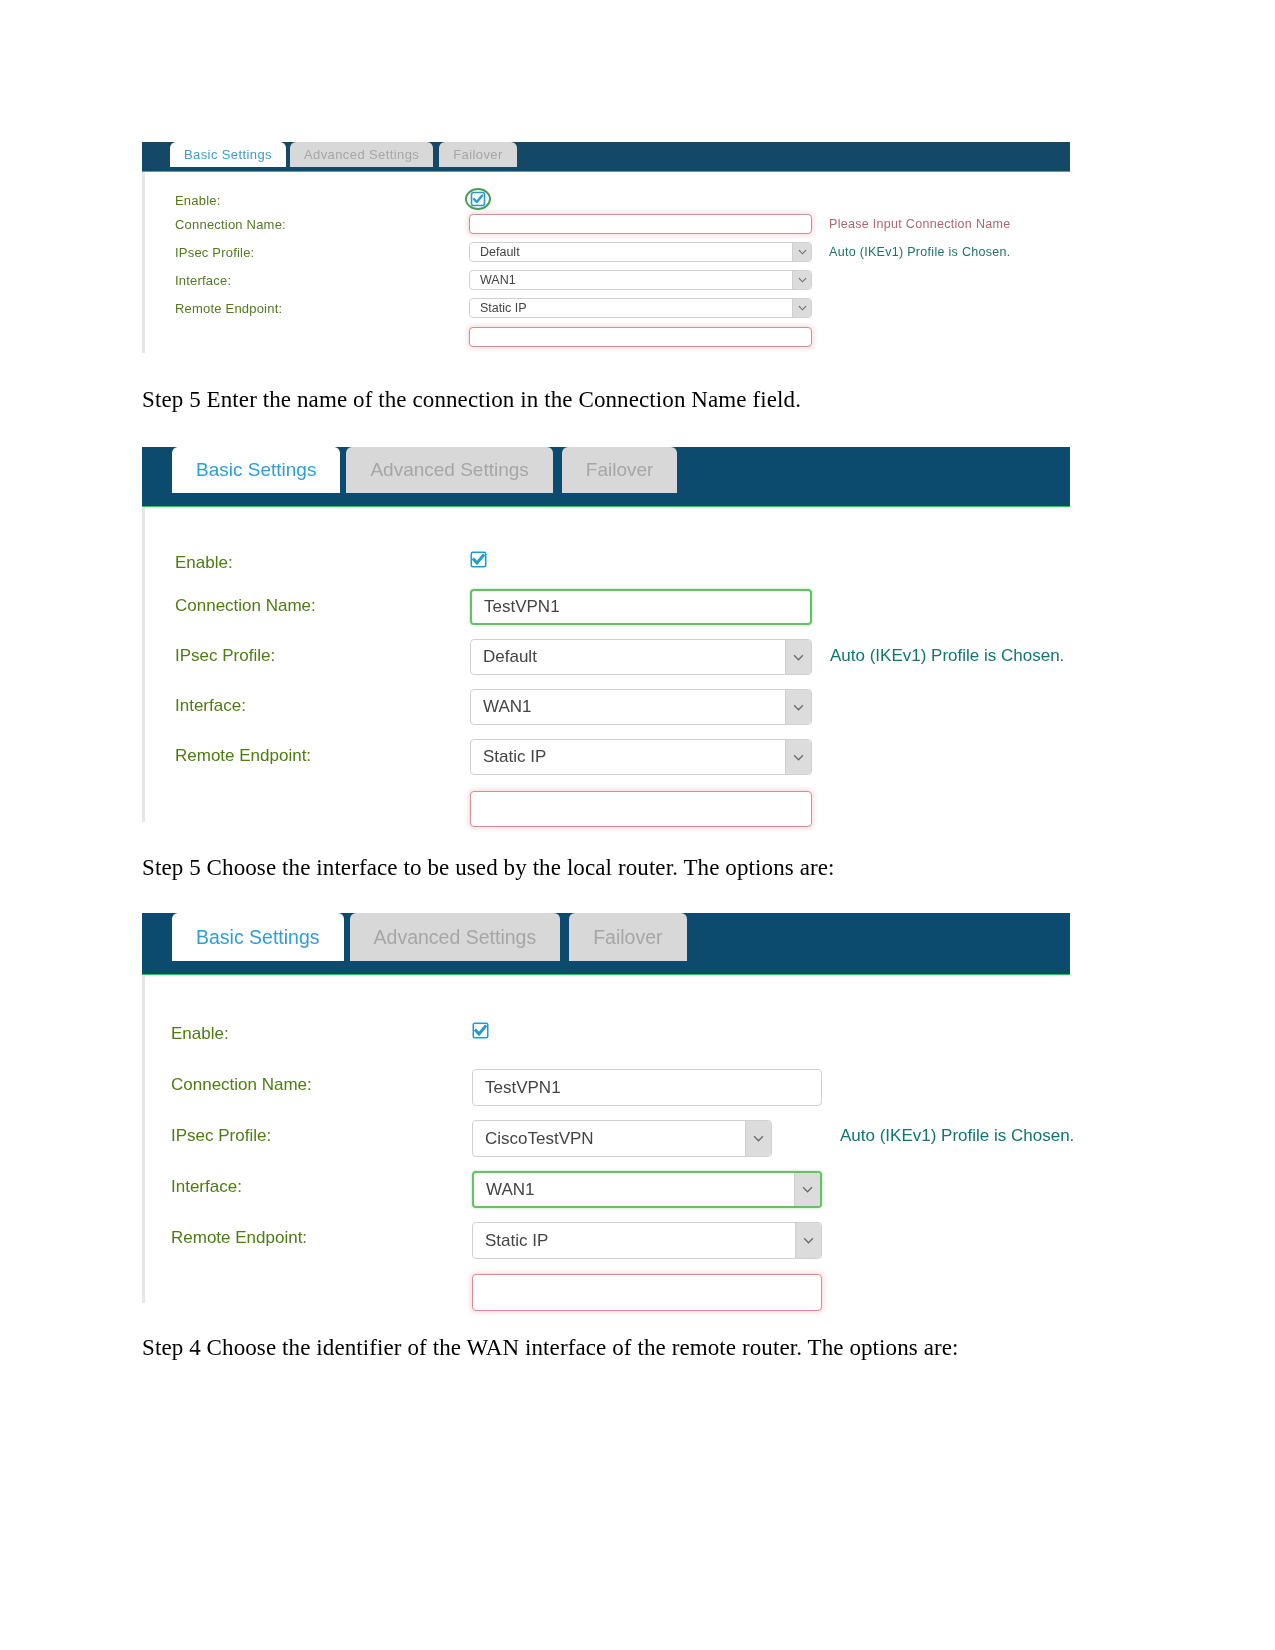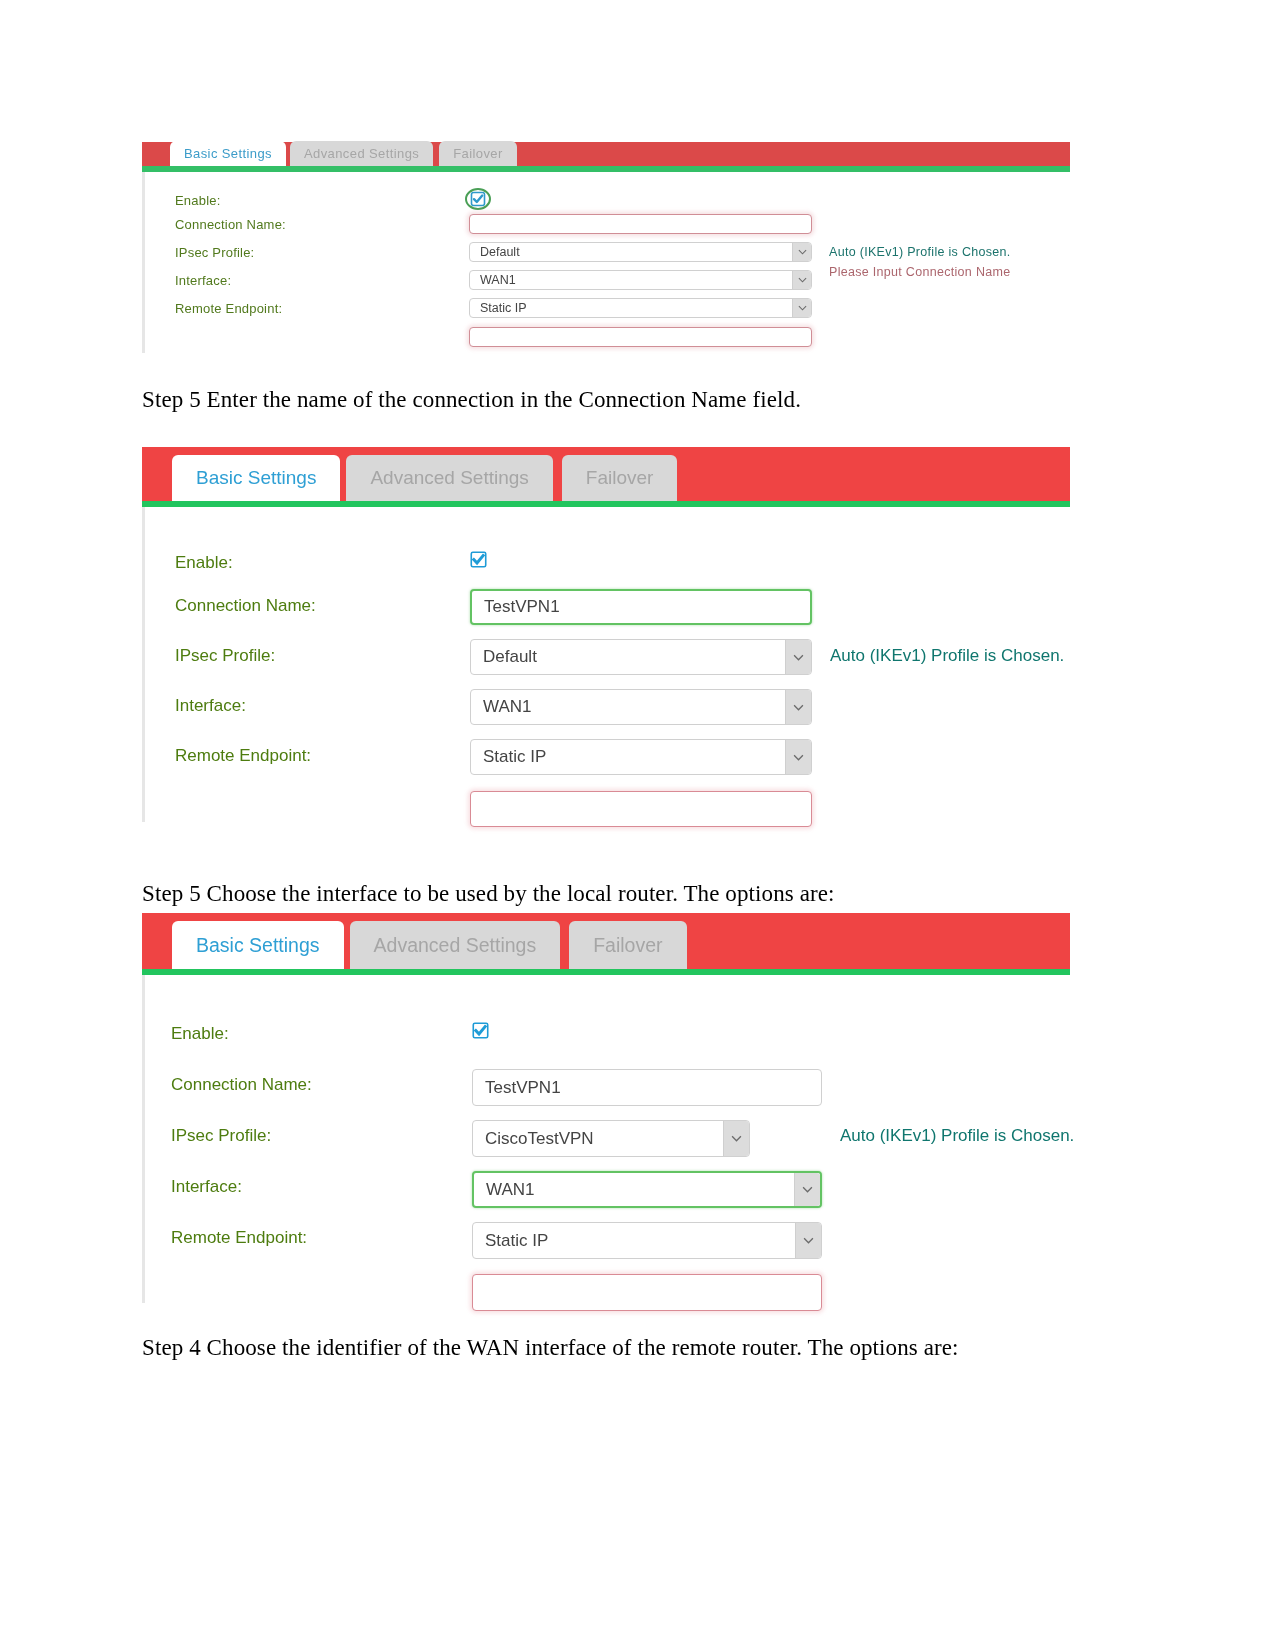--- a/index.html
+++ b/index.html
@@ -23,24 +23,24 @@
   }
 
   
   .panel{
     position:absolute;
     background:#ffffff;
     box-sizing:border-box;
   }
   .tabbar{
     position:relative;
-    background:#ef4444;
-    border-bottom:6px solid #22c55e;
+    background:#0c4a6e;
+    border-bottom:1px solid #22c55e;
     display:flex;
-    align-items:flex-end;
+    align-items:flex-start;
     box-sizing:border-box;
   }
   .tab{
     box-sizing:border-box;
     display:flex;align-items:center;justify-content:center;
     border-radius:6px 6px 0 0;
     white-space:nowrap;
     font-family:"Liberation Sans", sans-serif;
   }
   .tab.active{
@@ -92,21 +92,21 @@
   }
   .field.hl{
     border:2px solid #63c363;
     box-shadow:0 0 2px 1px rgba(99,195,99,0.25);
   }
   .hint{
     position:absolute;
     font-family:"Liberation Sans", sans-serif;
     white-space:nowrap;
   }
-  .hint.red{color:#b5636c;margin-top:48px;}
+  .hint.red{color:#b5636c;}
   .hint.dark{color:#0f766e;}
 
   
   .cbox{
     position:absolute;
     display:block;
   }
   .cbox svg{display:block;}
   .cbox-ring{
     position:absolute;
@@ -267,21 +267,21 @@
             </svg>
         </span>
       </div>
 
       <div class="field err" style="left:328px;top:284px;width:342px;height:36px;">
         <span class="txt"></span>
       </div>
     </div>
   </div>
 
-  <div class="step-text" style="left:142px;top:855px;margin-top:26px;">Step 5 Choose the interface to be used by the local router. The options are:</div>
+  <div class="step-text" style="left:142px;top:855px;">Step 5 Choose the interface to be used by the local router. The options are:</div>
 
   <div class="panel" id="panel3">
     <div class="tabbar">
       <div class="tab active">Basic Settings</div>
       <div class="tab inactive" style="margin-left:6px;">Advanced Settings</div>
       <div class="tab inactive" style="margin-left:9px;">Failover</div>
     </div>
     <div class="panelbody">
       <div class="leftrail"></div>
 
@@ -292,21 +292,21 @@
           <path d="M3.6 8.1 L6.6 11.3 L12.4 4.3" fill="none" stroke="#1f9cd7" stroke-width="2.8" stroke-linecap="square" stroke-linejoin="miter"></path>
         </svg>
       </div>
 
       <div class="row-label" style="left:29px;top:100px;">Connection Name:</div>
       <div class="field" style="left:330px;top:94px;width:350px;">
         <span class="txt">TestVPN1</span>
       </div>
 
       <div class="row-label" style="left:29px;top:151px;">IPsec Profile:</div>
-      <div class="field select" style="left:330px;top:145px;width:278px;">
+      <div class="field select" style="left:330px;top:145px;width:300px;">
         <span class="txt">CiscoTestVPN</span>
         <span class="caret">
           <svg width="11" height="7" viewBox="0 0 10 6">
               <path d="M1 1 L5 5 L9 1" fill="none" stroke="#6b6b6b" stroke-width="1.2"></path>
             </svg>
         </span>
       </div>
       <div class="hint dark" style="left:698px;top:151px;">Auto (IKEv1) Profile is Chosen.</div>
 
       <div class="row-label" style="left:29px;top:202px;">Interface:</div>

